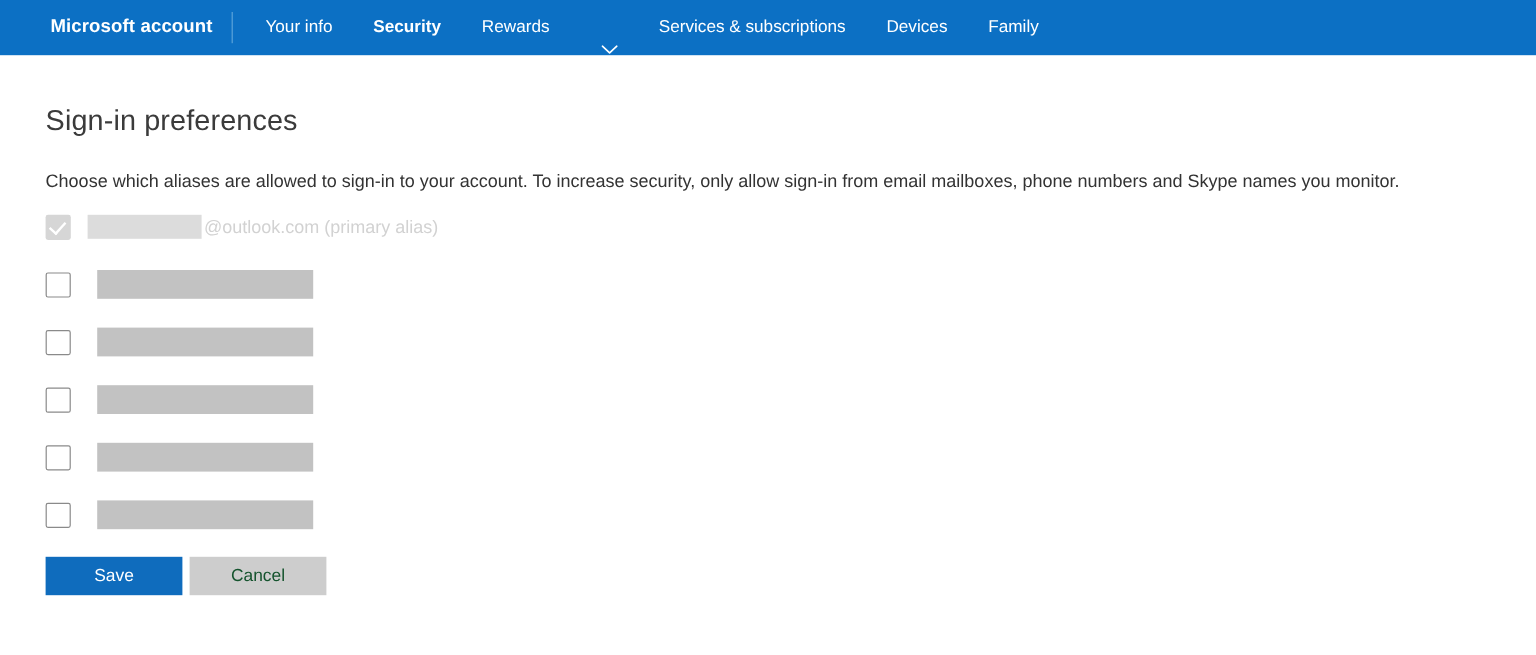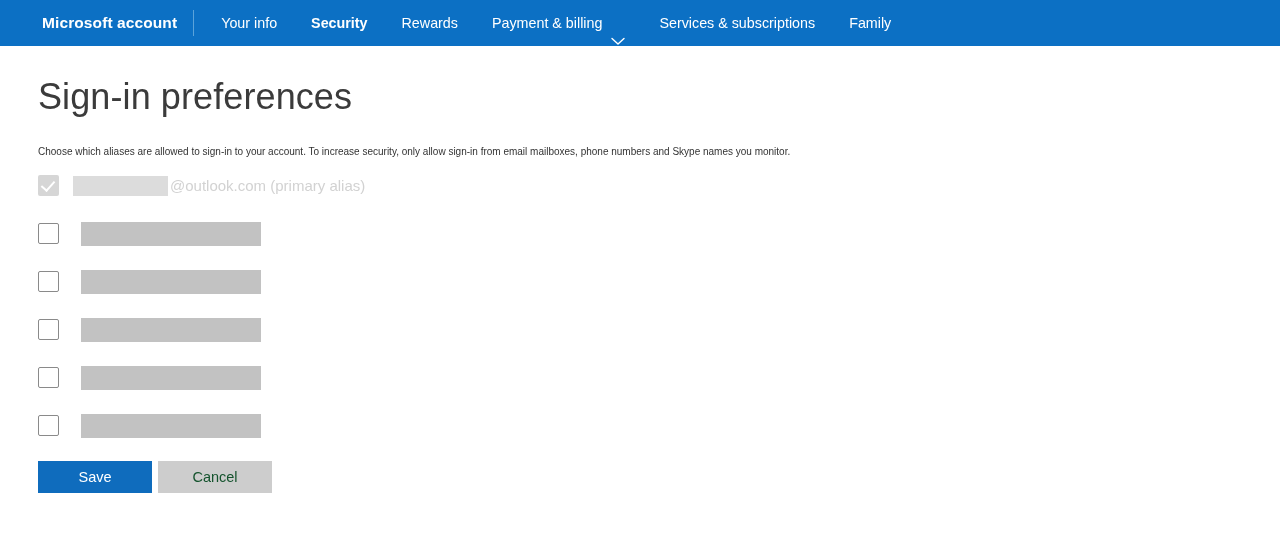--- a/index.html
+++ b/index.html
@@ -54,29 +54,29 @@
     display: inline-flex;
     align-items: center;
     margin-left: 9px;
   }
 
   
   .page {
     padding: 28px 0 0 38px;
   }
   .page-title {
-    font-size: 36px;
+    font-size: 24px;
     font-weight: 300;
     color: #3b3b3b;
-    margin: 0 0 0 0;
+    margin: 12px 0 0 0;
     letter-spacing: 0.1px;
     line-height: 1.25;
   }
   .page-desc {
-    font-size: 10px;
+    font-size: 15px;
     color: #333333;
     margin: 26px 0 0 0;
     line-height: 1.35;
   }
 
   
   .alias-list {
     margin-top: 14px;
   }
   .alias-row {
@@ -167,31 +167,33 @@
       <div class="nav-item">
         <span>Your info</span>
       </div>
       <div class="nav-item active">
         <span>Security</span>
       </div>
       <div class="nav-item">
         <span>Rewards</span>
       </div>
       <div class="nav-item">
-        <span>Payment &amp; billing</span>
         <span class="chevron">
           <svg width="14" height="9" viewBox="0 0 14 9" aria-hidden="true">
             <path d="M1 1.5 L7 7 L13 1.5" fill="none" stroke="#ffffff" stroke-width="1.4" stroke-linecap="round" stroke-linejoin="round"></path>
           </svg>
         </span>
       </div>
       <div class="nav-item">
         <span>Services &amp; subscriptions</span>
       </div>
       <div class="nav-item">
+        <span>Devices</span>
+      </div>
+      <div class="nav-item">
         <span>Family</span>
       </div>
     </div>
 </div>
 
 <div class="page">
 
   <h1 class="page-title">Sign-in preferences</h1>
 
   <p class="page-desc">Choose which aliases are allowed to sign-in to your account. To increase security, only allow sign-in from email mailboxes, phone numbers and Skype names you monitor.</p>

